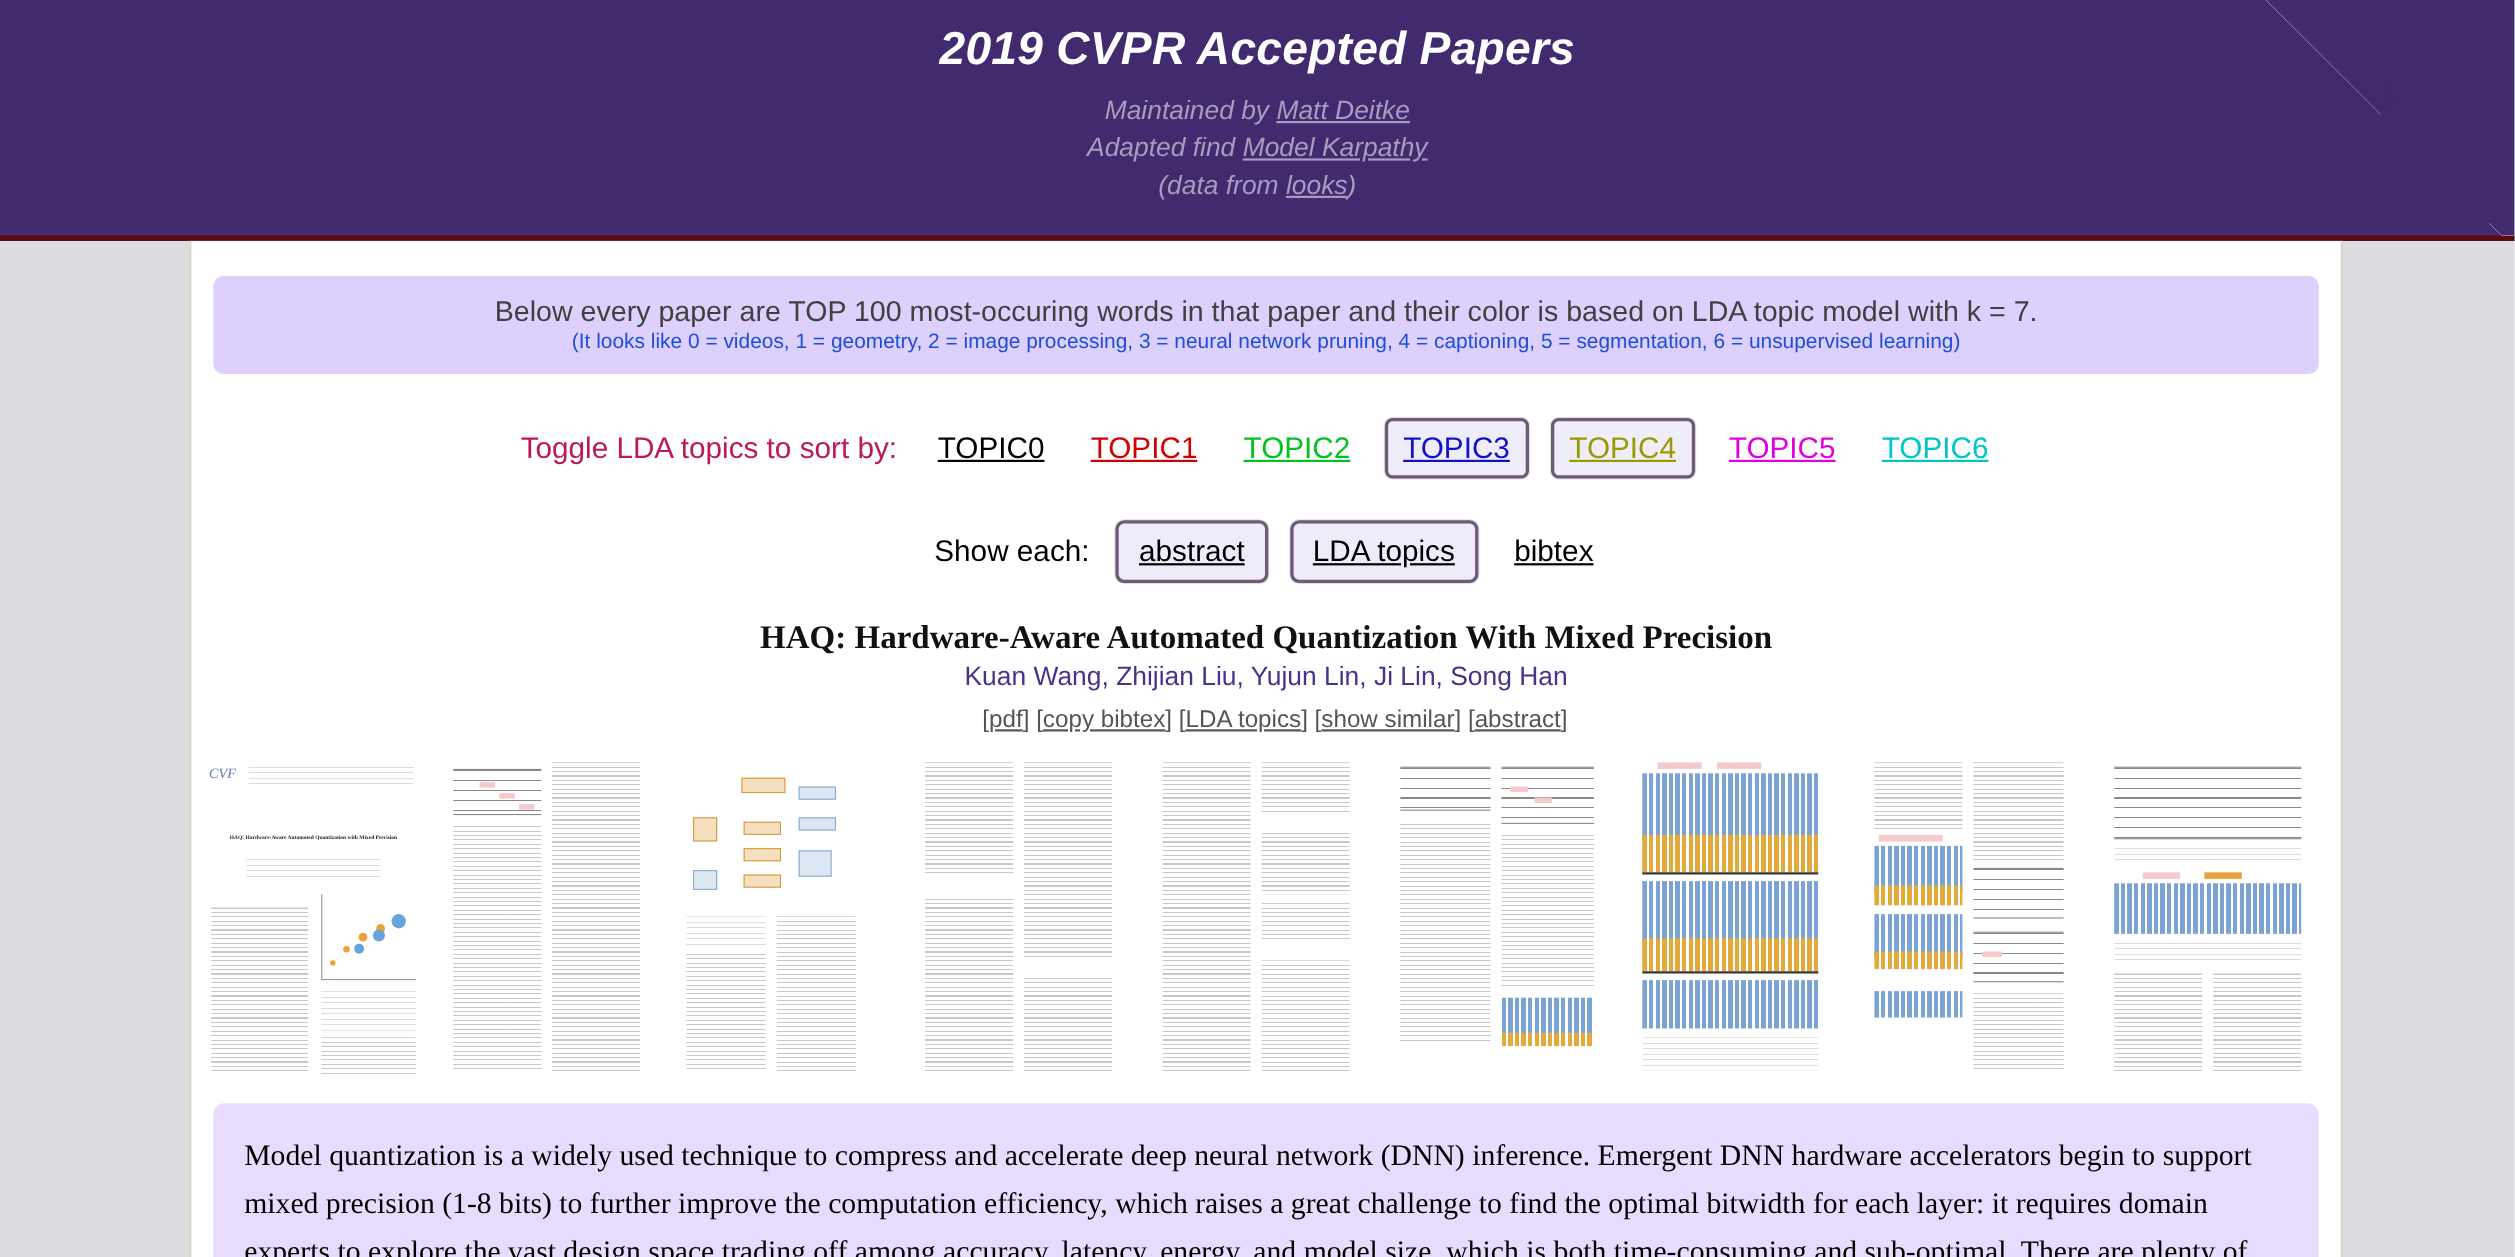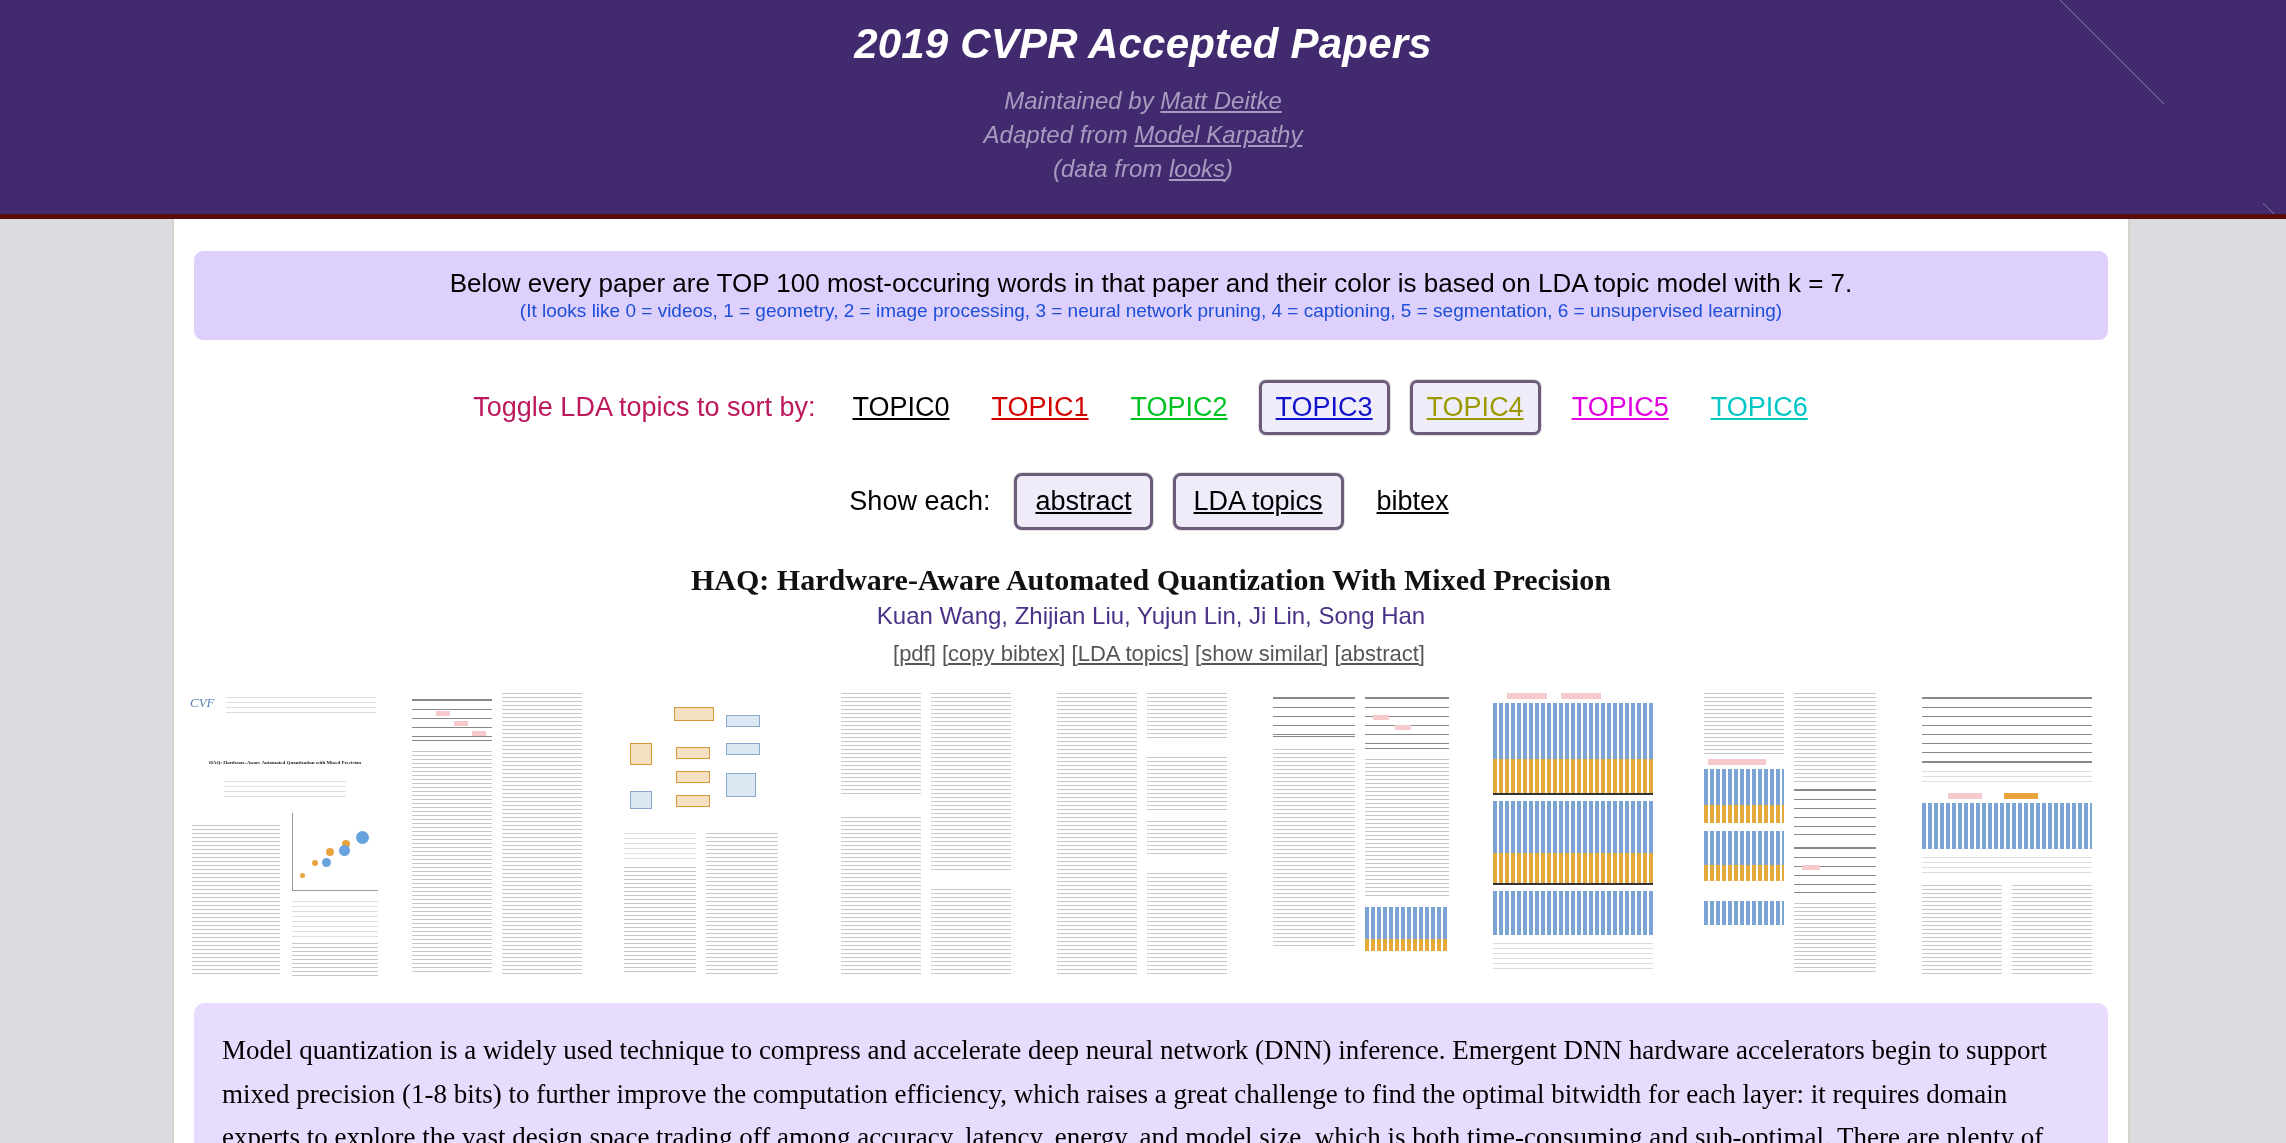--- a/index.html
+++ b/index.html
@@ -61,21 +61,21 @@
   
   #info-banner {
     margin: 32px 20px 0 20px;
     background: #ddd0fc;
     border-radius: 9px;
     padding: 16px 24px 18px 24px;
     text-align: center;
   }
   #info-main {
     font-size: 26px;
-    color: #000000;
+    color: #404040;
     line-height: 1.25;
     font-family: "Liberation Sans", sans-serif;
   }
   #info-sub {
     font-size: 19px;
     color: #1d4ed8;
     margin-top: 0;
     font-family: "Liberation Sans", sans-serif;
   }
 
@@ -243,21 +243,21 @@
 </head>
 <body>
 
 <div id="header">
   <div id="header-inner">
     <div id="site-title">2019 CVPR Accepted Papers</div>
     <div class="sub-line">
       <span>Maintained by </span><a href="#">Matt Deitke</a>
     </div>
     <div class="sub-line">
-      <span>Adapted from </span><a href="#">Model Karpathy</a>
+      <span>Adapted find </span><a href="#">Model Karpathy</a>
     </div>
     <div class="sub-line">
       <span>(data from </span><a href="#">looks</a><span>)</span>
     </div>
   </div>
 
   <a id="github-corner" href="#">
     <svg width="226" height="226" viewBox="0 0 250 250" aria-hidden="true">
       <path d="M0,0 L115,115 L130,115 L142,142 L250,250 L250,0 Z" fill="#ffffff"></path>
       <path d="M250,0 L250,250 L142,142 L130,115 L115,115 L0,0 Z" fill="#ffffff"></path>

